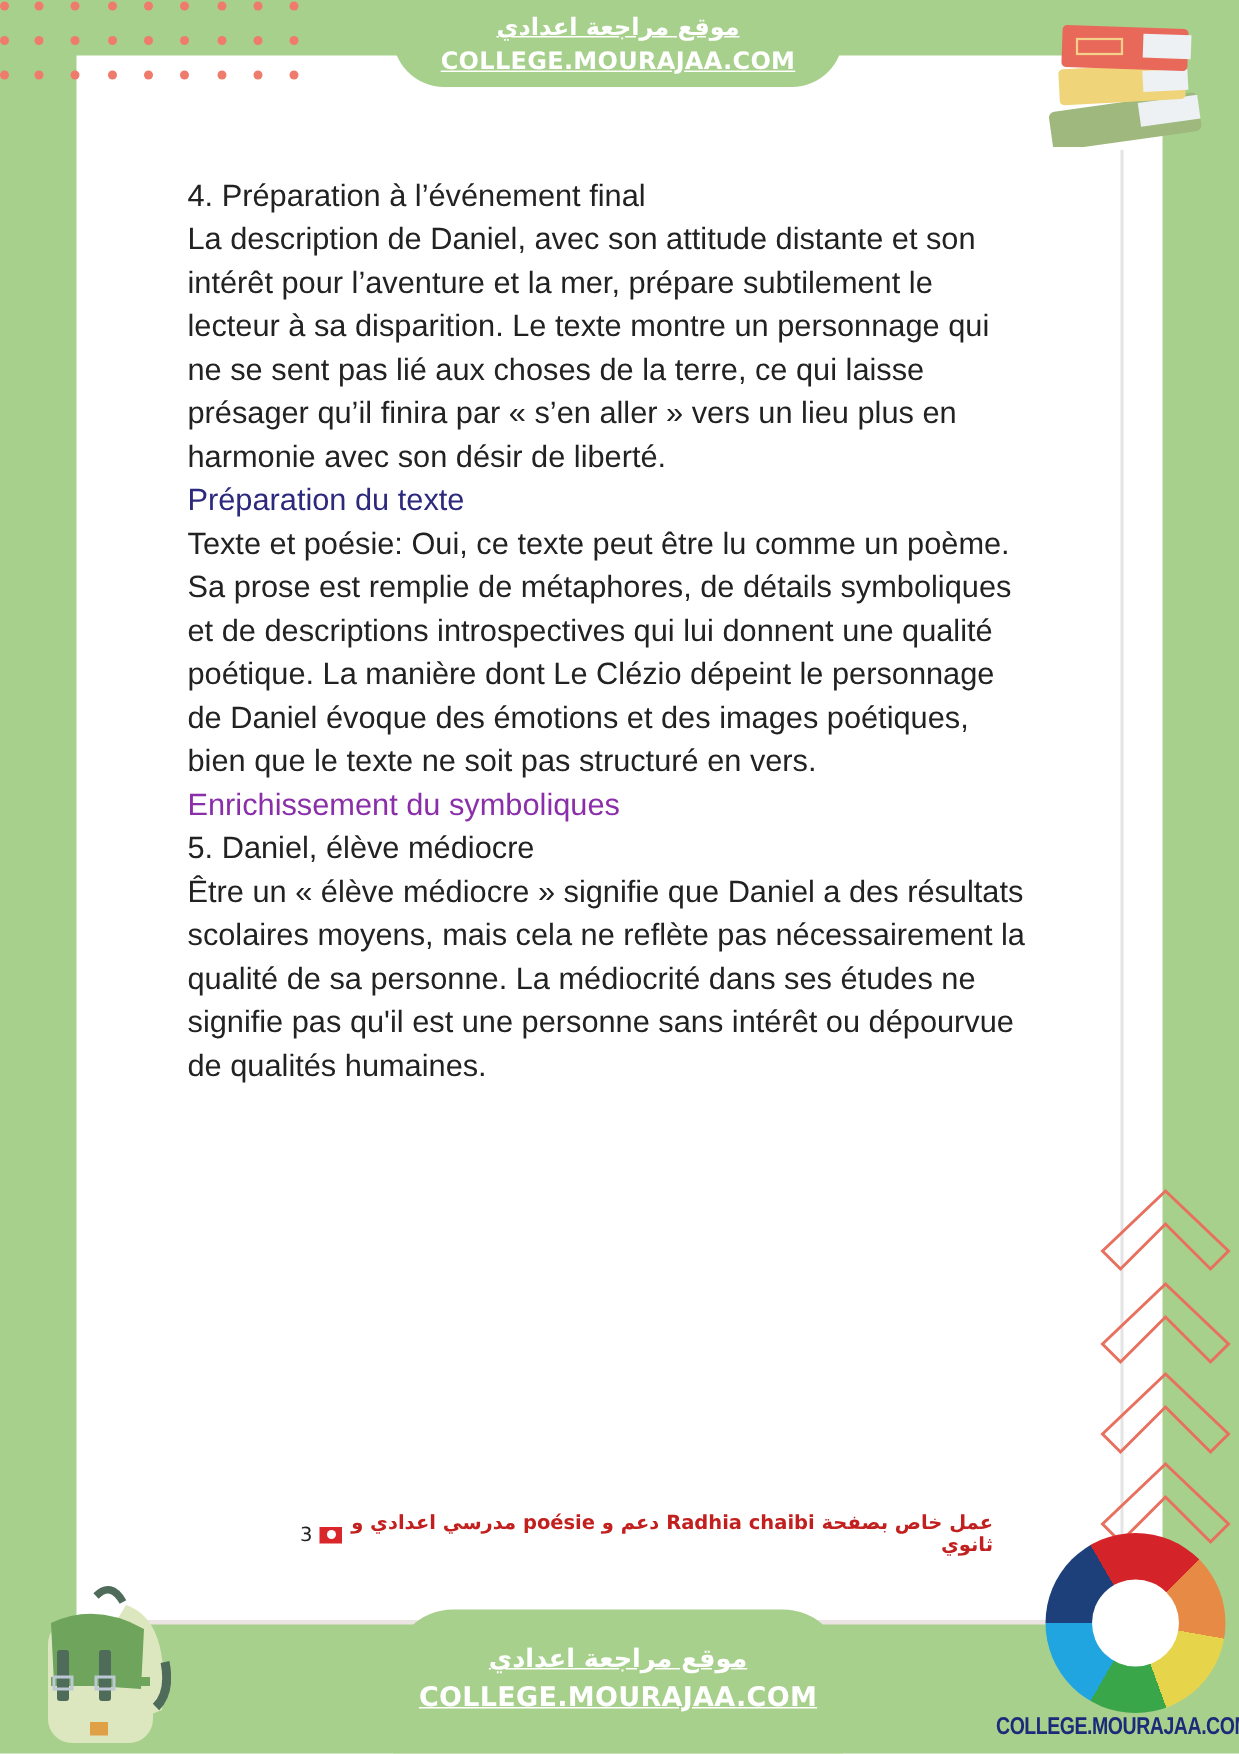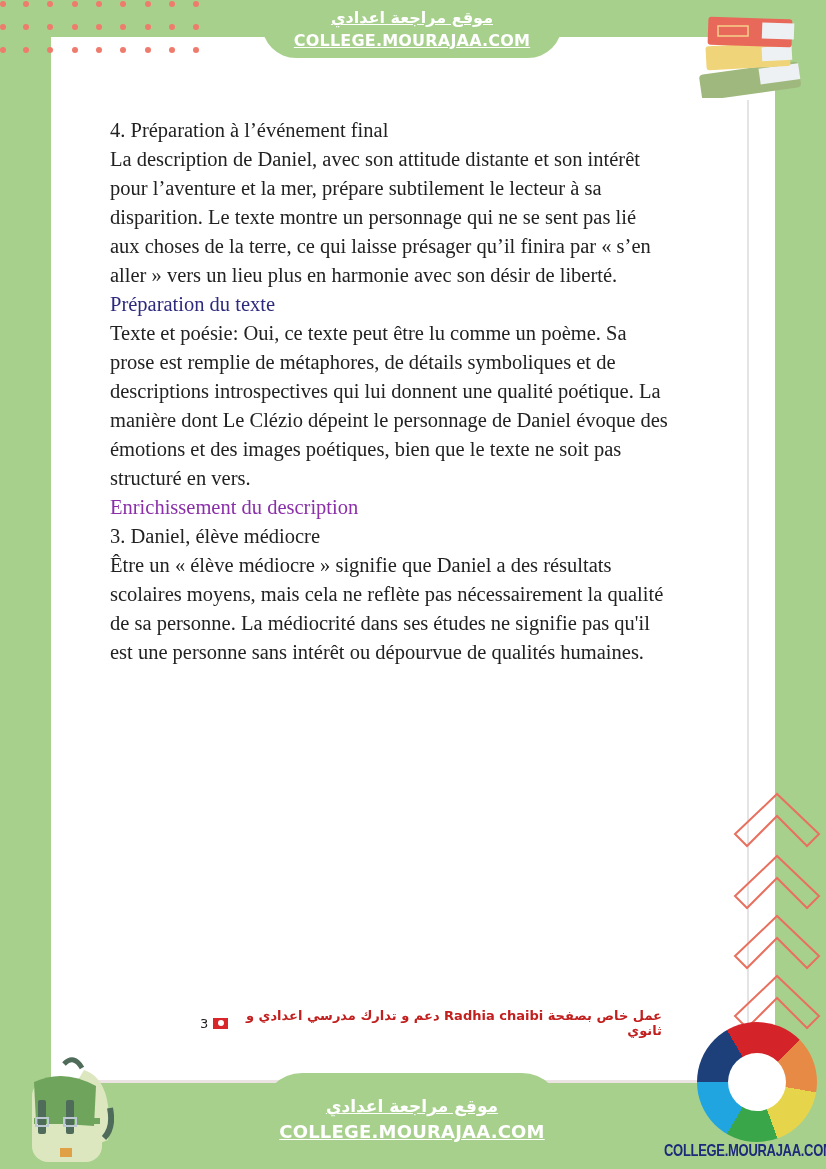--- a/index.html
+++ b/index.html
@@ -35,22 +35,22 @@
   .site-ar, .site-en {
     position:absolute; left:0; width:100%; text-align:center; color:#ffffff;
     text-decoration:underline; font-weight:bold;
   }
   .tab-top .site-ar { top:8px; font-size:16px; }
   .tab-top .site-en { top:31px; font-size:16px; font-family:"DejaVu Sans", sans-serif; letter-spacing:0.2px; }
   .tab-bottom .site-ar { top:23px; font-size:17px; }
   .tab-bottom .site-en { top:48px; font-size:18px; letter-spacing:0.2px; }
 
   .content {
-    position:absolute; left:110px; top:116px; width:560px;
-    font-family:Liberation Serif, serif; color:#222222;
+    position:absolute; left:125px; top:116px; width:560px;
+    font-family:Liberation Sans, sans-serif; color:#222222;
     font-size:20.5px; line-height:29px;
   }
   .content p { margin:0; }
   .h-item { margin:0 0 30px 0; }
   .para { margin:0 0 30px 0; }
   .sec-title-blue { color:#2d2a7e; margin:0 0 30px 0; }
   .sec-title-purple { color:#8a2fa9; margin:0 0 30px 0; }
 
   .footer-credit {
     position:absolute; left:200px; top:1013px; width:462px; height:20px;
@@ -133,29 +133,29 @@
   <rect x="18" y="8" width="84" height="28" rx="3" fill="#e8695a" transform="rotate(2 60 22)"></rect>
   <rect x="72" y="12" width="32" height="16" fill="#eef1f4" transform="rotate(2 60 22)"></rect>
   <rect x="28" y="16" width="30" height="10" fill="none" stroke="#f5d08a" stroke-width="1.5"></rect>
 </svg>
 
 <div class="content">
   <p class="h-item">4. Préparation à l’événement final</p>
   <p class="para">La description de Daniel, avec son attitude distante et son intérêt pour l’aventure et la mer, prépare subtilement le lecteur à sa disparition. Le texte montre un personnage qui ne se sent pas lié aux choses de la terre, ce qui laisse présager qu’il finira par « s’en aller » vers un lieu plus en harmonie avec son désir de liberté.</p>
   <p class="sec-title-blue">Préparation du texte</p>
   <p class="para">Texte et poésie: Oui, ce texte peut être lu comme un poème. Sa prose est remplie de métaphores, de détails symboliques et de descriptions introspectives qui lui donnent une qualité poétique. La manière dont Le Clézio dépeint le personnage de Daniel évoque des émotions et des images poétiques, bien que le texte ne soit pas structuré en vers.</p>
-  <p class="sec-title-purple">Enrichissement du description</p>
-  <p>3. Daniel, élève médiocre</p>
+  <p class="sec-title-purple">Enrichissement du symboliques</p>
+  <p>5. Daniel, élève médiocre</p>
   <p>Être un « élève médiocre » signifie que Daniel a des résultats scolaires moyens, mais cela ne reflète pas nécessairement la qualité de sa personne. La médiocrité dans ses études ne signifie pas qu'il est une personne sans intérêt ou dépourvue de qualités humaines.</p>
 </div>
 
 <div class="footer-credit">
   <span class="pgnum">3</span>
   <span class="flag"></span>
-  <span dir="rtl">عمل خاص بصفحة Radhia chaibi دعم و تدارك مدرسي اعدادي و ثانوي</span>
+  <span dir="rtl">عمل خاص بصفحة Radhia chaibi دعم و poésie مدرسي اعدادي و ثانوي</span>
 </div>
 
 <div class="chevrons">
   <svg class="chev" style="top:0" viewBox="0 0 88 60">
       <path d="M2 42 L44 2 L86 42 L74 54 L44 24 L14 54 Z" fill="none" stroke="#e8705f" stroke-width="2"></path>
     </svg>
   <svg class="chev" style="top:62px" viewBox="0 0 88 60">
       <path d="M2 42 L44 2 L86 42 L74 54 L44 24 L14 54 Z" fill="none" stroke="#e8705f" stroke-width="2"></path>
     </svg>
   <svg class="chev" style="top:122px" viewBox="0 0 88 60">

